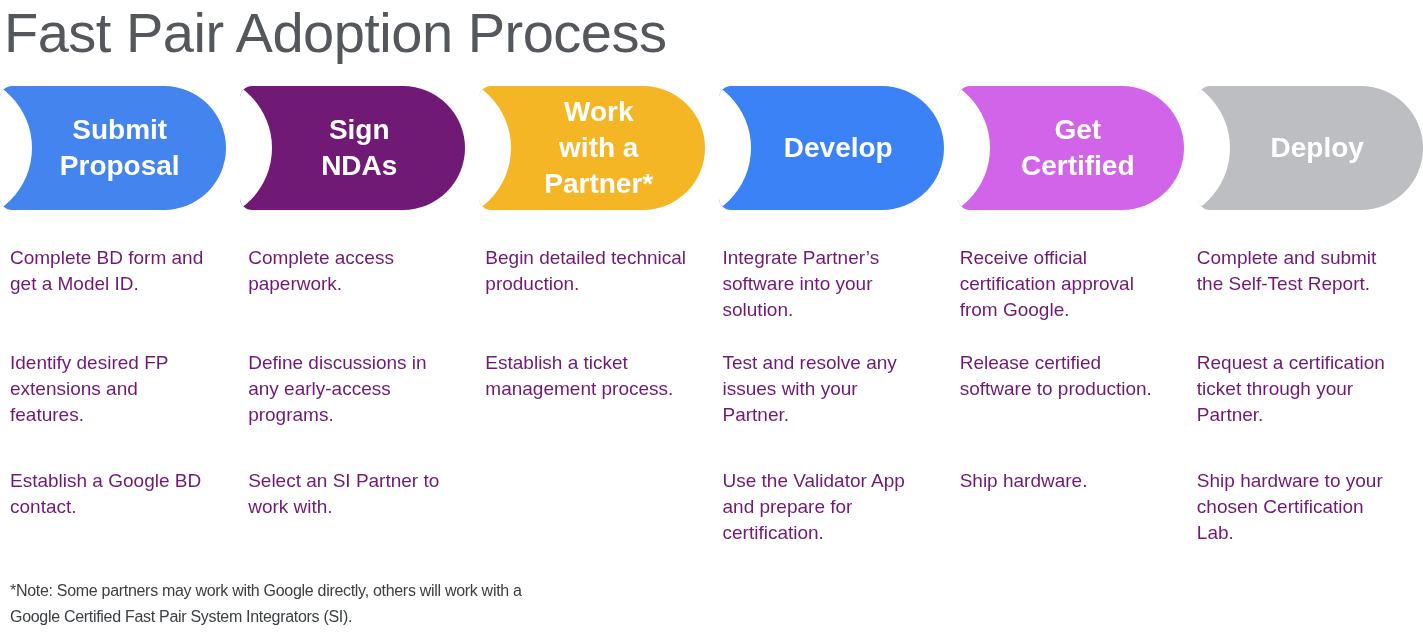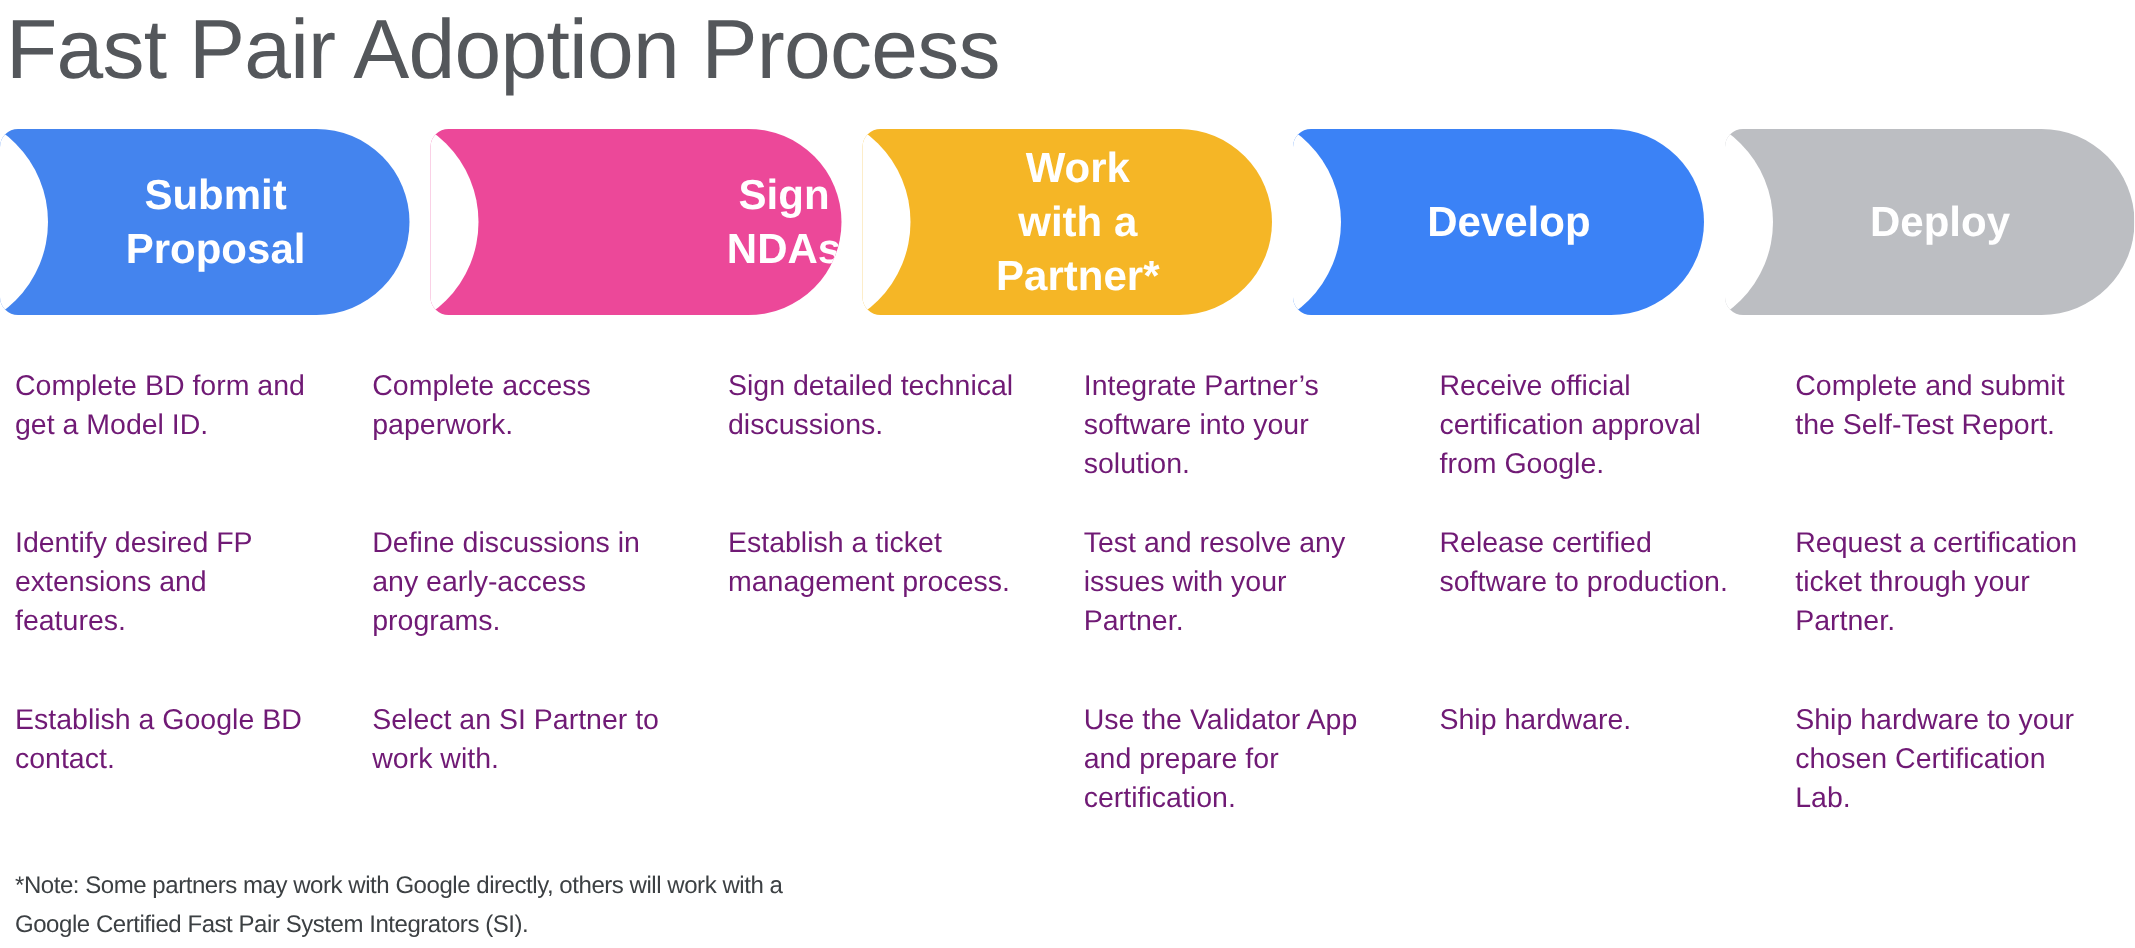--- a/index.html
+++ b/index.html
@@ -95,50 +95,54 @@
 
 <div class="page">
 
   <h1 class="title">Fast Pair Adoption Process</h1>
 
   <div class="steps">
     <div class="step" style="background-color: rgb(68, 132, 238);">
       <div class="step-label">Submit
 Proposal</div>
     </div>
-    <div class="step" style="background-color: #ec4899; justify-content: flex-end;">
+    <div class="step" style="background-color: #701a75;">
       <div class="step-label">Sign
 NDAs</div>
     </div>
     <div class="step" style="background-color: rgb(245, 182, 38);">
       <div class="step-label">Work
 with a
 Partner*</div>
     </div>
     <div class="step" style="background-color: #3b82f6;">
       <div class="step-label">Develop</div>
+    </div>
+    <div class="step" style="background-color: rgb(209, 100, 232);">
+      <div class="step-label">Get
+Certified</div>
     </div>
     <div class="step" style="background-color: rgb(188, 190, 194);">
       <div class="step-label">Deploy</div>
     </div>
   </div>
 
   <div class="detail-grid">
     <div class="col first">
       <div class="item r1">Complete BD form and get a Model ID.</div>
       <div class="item r2">Identify desired FP extensions and features.</div>
       <div class="item r3">Establish a Google BD contact.</div>
     </div>
     <div class="col">
       <div class="item r1">Complete access paperwork.</div>
       <div class="item r2">Define discussions in any early-access programs.</div>
       <div class="item r3">Select an SI Partner to work with.</div>
     </div>
     <div class="col">
-      <div class="item r1">Sign detailed technical discussions.</div>
+      <div class="item r1">Begin detailed technical production.</div>
       <div class="item r3">Establish a ticket management process.</div>
     </div>
     <div class="col">
       <div class="item r1">Integrate Partner’s software into your solution.</div>
       <div class="item r2">Test and resolve any issues with your Partner.</div>
       <div class="item r3">Use the Validator App and prepare for certification.</div>
     </div>
     <div class="col">
       <div class="item r1">Receive official certification approval from Google.</div>
       <div class="item r2">Release certified software to production.</div>

